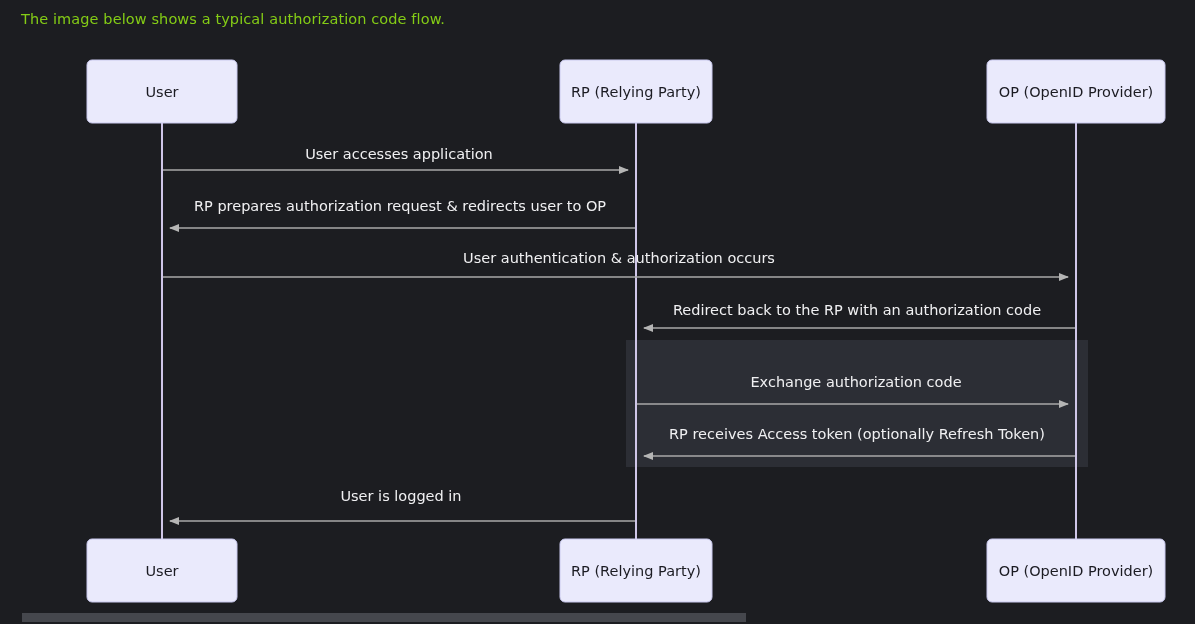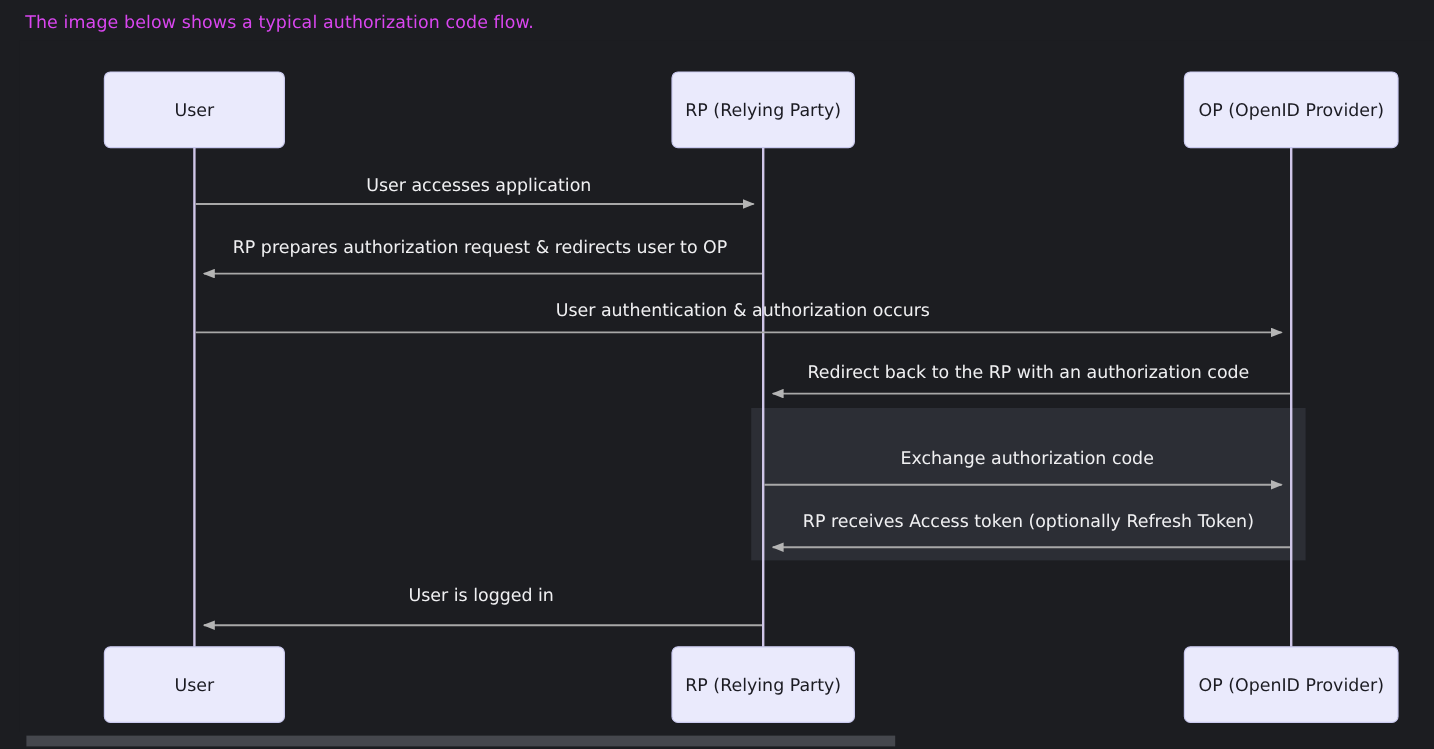--- a/index.html
+++ b/index.html
@@ -13,21 +13,21 @@
   }
   #page {
     position: relative;
     width: 1195px; height: 624px;
     background: #1c1d21;
   }
   #intro-text {
     position: absolute;
     left: 21px; top: 11px;
     font-size: 14.5px;
-    color: #d946ef;
+    color: #84cc16;
     letter-spacing: 0.1px;
     white-space: nowrap;
   }
   #diagram-area {
     position: absolute;
     left: 16px; top: 34px;
     width: 1195px; height: 578px;
     background: #1c1d21;
   }
   #diagram-svg { display: block; }

